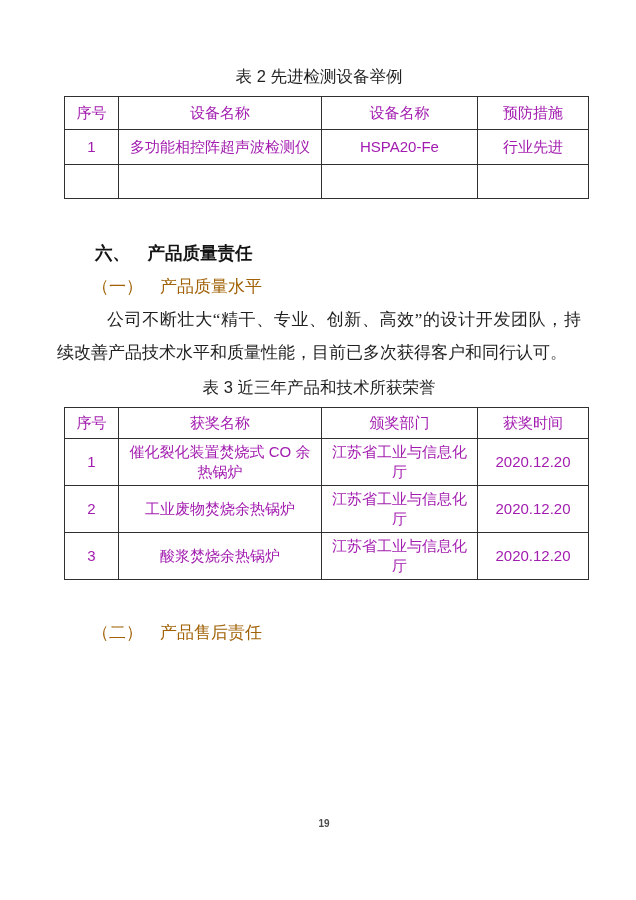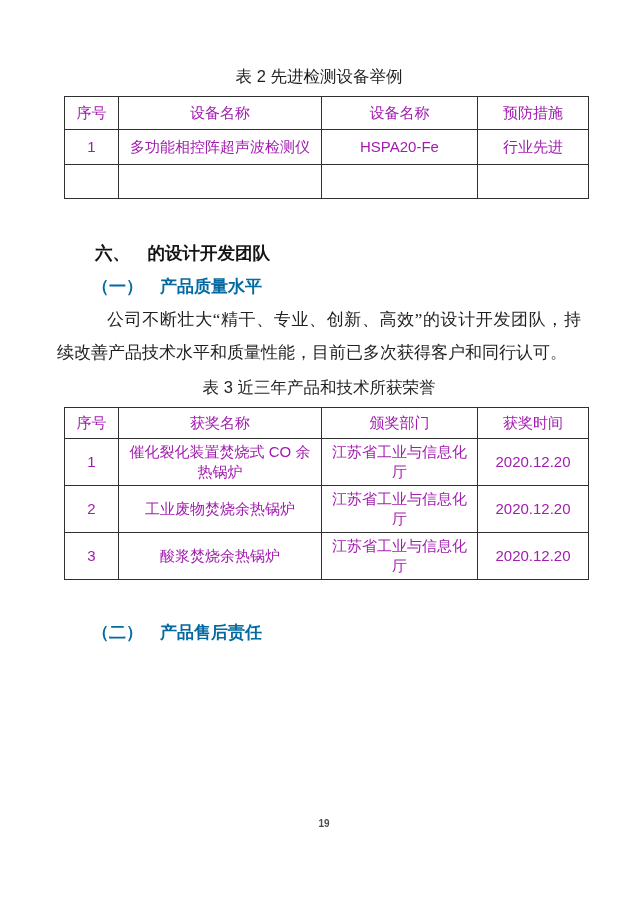--- a/index.html
+++ b/index.html
@@ -76,22 +76,22 @@
     margin: 38px 0 0 38px;
     font-size: 17.5px;
     line-height: 33px;
     font-weight: 700;
     color: #141414;
   }
   h3.sub-heading {
     margin: 0 0 0 35px;
     font-size: 17px;
     line-height: 33px;
-    font-weight: bold;
-    color: #0369a1;
+    font-weight: normal;
+    color: #a16207;
   }
   h3.sub-heading.second { margin-top: 36px; }
 
   .page-number {
     position: absolute;
     top: 818px;
     left: 0;
     right: 0;
     text-align: center;
     font-size: 10px;
@@ -131,21 +131,21 @@
       </tr>
       <tr class="empty">
         <td></td>
         <td></td>
         <td></td>
         <td></td>
       </tr>
     </tbody>
   </table>
 
-  <h2 class="sec-heading">六、　的设计开发团队</h2>
+  <h2 class="sec-heading">六、　产品质量责任</h2>
 
   <h3 class="sub-heading">（一）　产品质量水平</h3>
 
   <p class="para sub1">公司不断壮大“精干、专业、创新、高效”的设计开发团队，持续改善产品技术水平和质量性能，目前已多次获得客户和同行认可。</p>
 
   <p class="table-title">表 3 近三年产品和技术所获荣誉</p>
 
   <table class="doc-table t3">
     <colgroup>
       <col class="c-index">

